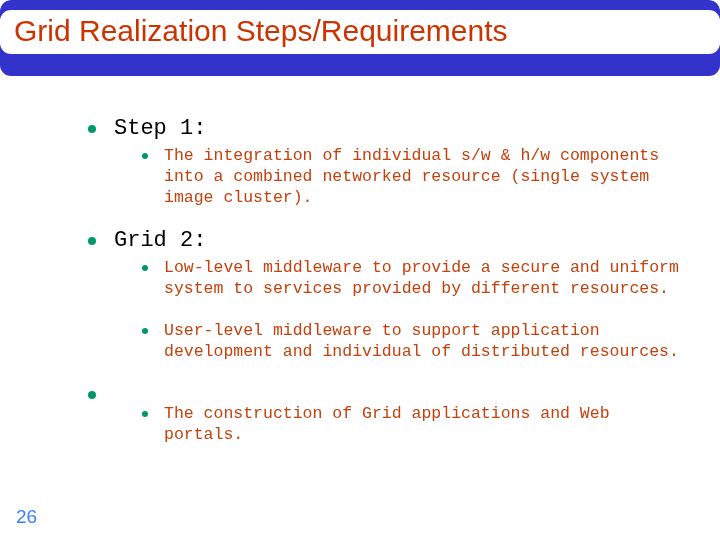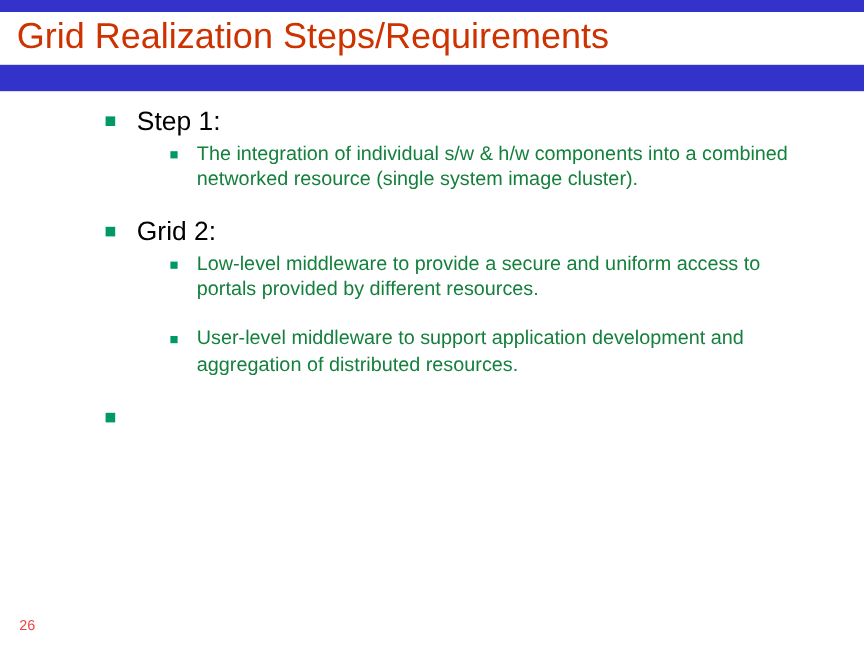--- a/index.html
+++ b/index.html
@@ -1,15 +1,15 @@
 <!DOCTYPE html>
 <html><head>
 <meta charset="utf-8">
 <style>
-  * { margin: 0; padding: 0; box-sizing: border-box; }
+  * { margin: 0; padding: 0; box-sizing: border-box; border-radius: 11px; }
   body {
     width: 720px;
     height: 540px;
     background: #ffffff;
     font-family: Verdana, Arial, sans-serif;
     position: relative;
     overflow: hidden;
   }
   .title-band {
     background: #3333cc;
@@ -18,21 +18,22 @@
   .title-text {
     background: #ffffff;
     color: #cc3300;
     font-size: 30px;
     font-weight: 400;
     padding: 4px 14px 6px 14px;
     display: inline-block;
     width: 100%;
   }
   .content {
-    padding: 12px 40px 0 88px;
+    padding: 40px 40px 0 88px;
+    font-family: Liberation Mono, monospace;
   }
   .step-row {
     display: flex;
     align-items: flex-start;
     margin-bottom: 4px;
   }
   .bullet-l1 {
     width: 8px;
     height: 8px;
     background: #009966;
@@ -53,31 +54,31 @@
   }
   .bullet-l2 {
     width: 6px;
     height: 6px;
     background: #009966;
     flex-shrink: 0;
     margin-top: 8px;
     margin-right: 16px;
   }
   .detail-text {
-    color: #15803d;
+    color: #c2410c;
     font-size: 16.5px;
     line-height: 1.28;
     font-weight: 400;
   }
   .page-num {
     position: absolute;
     left: 16px;
     bottom: 12px;
-    font-size: 12px;
-    color: #ef4444;
+    font-size: 19px;
+    color: #3b82f6;
   }
 </style>
 </head>
 <body>
 
 <div class="title-band">
   <div class="title-text">Grid Realization Steps/Requirements</div>
 </div>
 
 <div class="content">
@@ -90,27 +91,31 @@
     <div class="bullet-l2"></div>
     <div class="detail-text">The integration of individual s/w &amp; h/w components into a combined networked resource (single system image cluster).</div>
   </div>
 
   <div class="step-row">
     <div class="bullet-l1"></div>
     <div class="step-label">Grid 2:</div>
   </div>
   <div class="detail-row">
     <div class="bullet-l2"></div>
-    <div class="detail-text">Low-level middleware to provide a secure and uniform access to portals provided by different resources.</div>
+    <div class="detail-text">Low-level middleware to provide a secure and uniform system to services provided by different resources.</div>
   </div>
 
   <div class="detail-row">
     <div class="bullet-l2"></div>
-    <div class="detail-text">User-level middleware to support application development and aggregation of distributed resources.</div>
+    <div class="detail-text">User-level middleware to support application development and individual of distributed resources.</div>
   </div>
 
   <div class="step-row">
     <div class="bullet-l1"></div>
+  </div>
+  <div class="detail-row">
+    <div class="bullet-l2"></div>
+    <div class="detail-text">The construction of Grid applications and Web portals.</div>
   </div>
 
 </div>
 
 <div class="page-num">26</div>
 
 </body></html>

